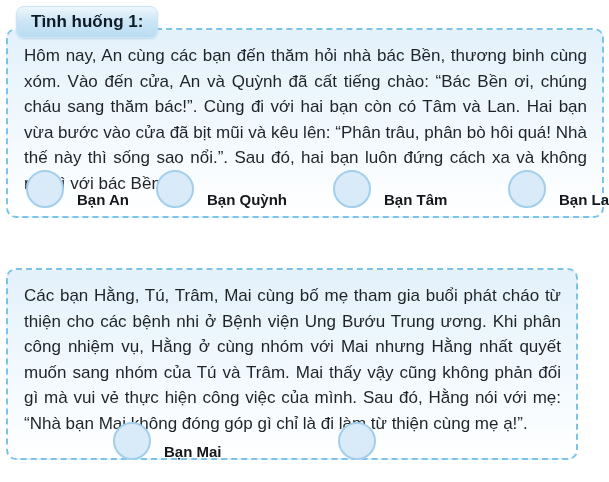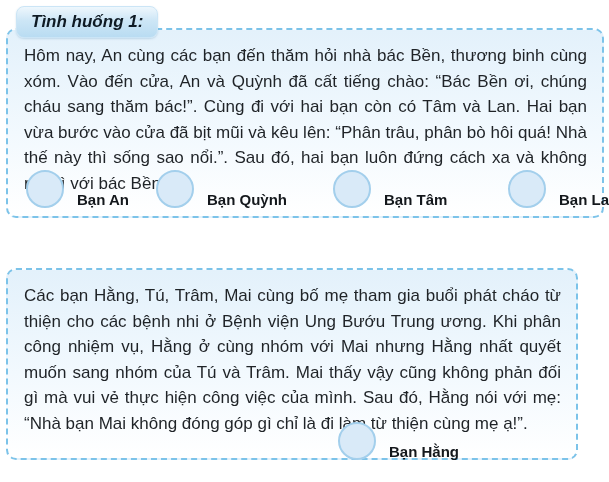--- a/index.html
+++ b/index.html
@@ -24,21 +24,20 @@
     position: absolute;
     left: 8px; top: -24px;
     height: 30px; line-height: 30px;
     padding: 0 14px;
     border-radius: 8px;
     background: linear-gradient(180deg, #eef7fd 0%, #cde6f6 45%, #b9dcf2 100%);
     border: 1px solid #cbe5f6;
     box-shadow: 0 1px 2px rgba(80,140,180,0.25);
     font-size: 17px;
     font-weight: bold;
-    font-style: italic;
     color: #0e1a24;
     white-space: nowrap;
     z-index: 2;
   }
   .body-text {
     margin: 0;
     padding: 13px 15px 0 16px;
     text-align: justify;
     font-size: 17px;
     line-height: 1.5;
@@ -96,17 +95,20 @@
   </div>
   <div class="option opt-3">
     <span class="circle"></span>
     <span class="opt-label">Bạn Lan</span>
   </div>
 </section>
 
 <section class="panel-box p2">
   <p class="body-text">Các bạn Hằng, Tú, Trâm, Mai cùng bố mẹ tham gia buổi phát cháo từ thiện cho các bệnh nhi ở Bệnh viện Ung Bướu Trung ương. Khi phân công nhiệm vụ, Hằng ở cùng nhóm với Mai nhưng Hằng nhất quyết muốn sang nhóm của Tú và Trâm. Mai thấy vậy cũng không phản đối gì mà vui vẻ thực hiện công việc của mình.  Sau đó, Hằng nói với mẹ: “Nhà bạn Mai không đóng góp gì chỉ là đi làm từ thiện cùng mẹ ạ!”.</p>
 
+  <div class="option opt-0">
+    <span class="circle"></span>
+    <span class="opt-label">Bạn Mai</span>
+  </div>
   <div class="option opt-1">
     <span class="circle"></span>
-    <span class="opt-label">Bạn Hằng</span>
   </div>
 </section>
 
 </body></html>

